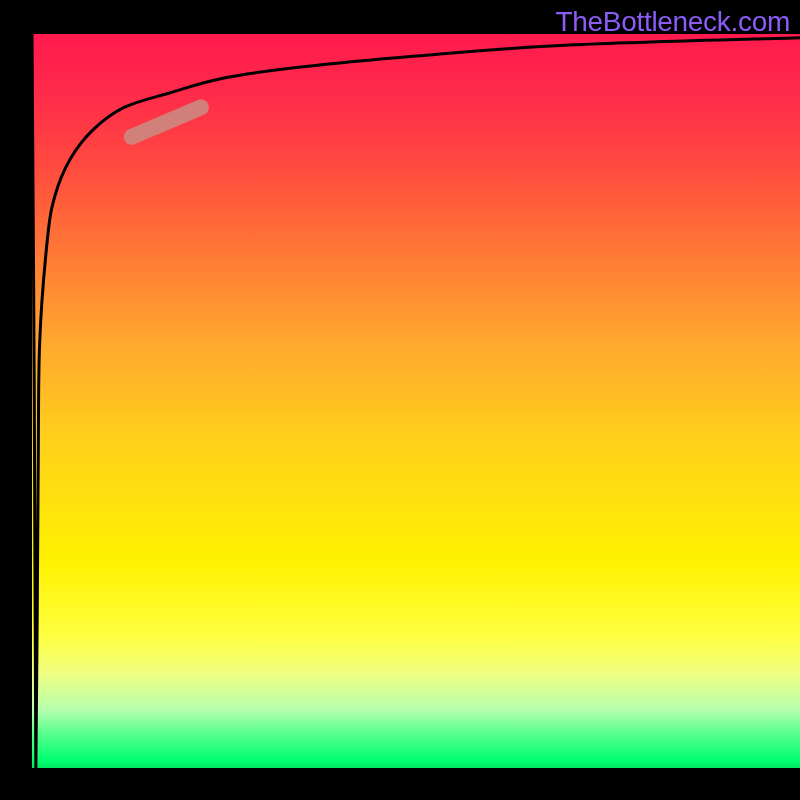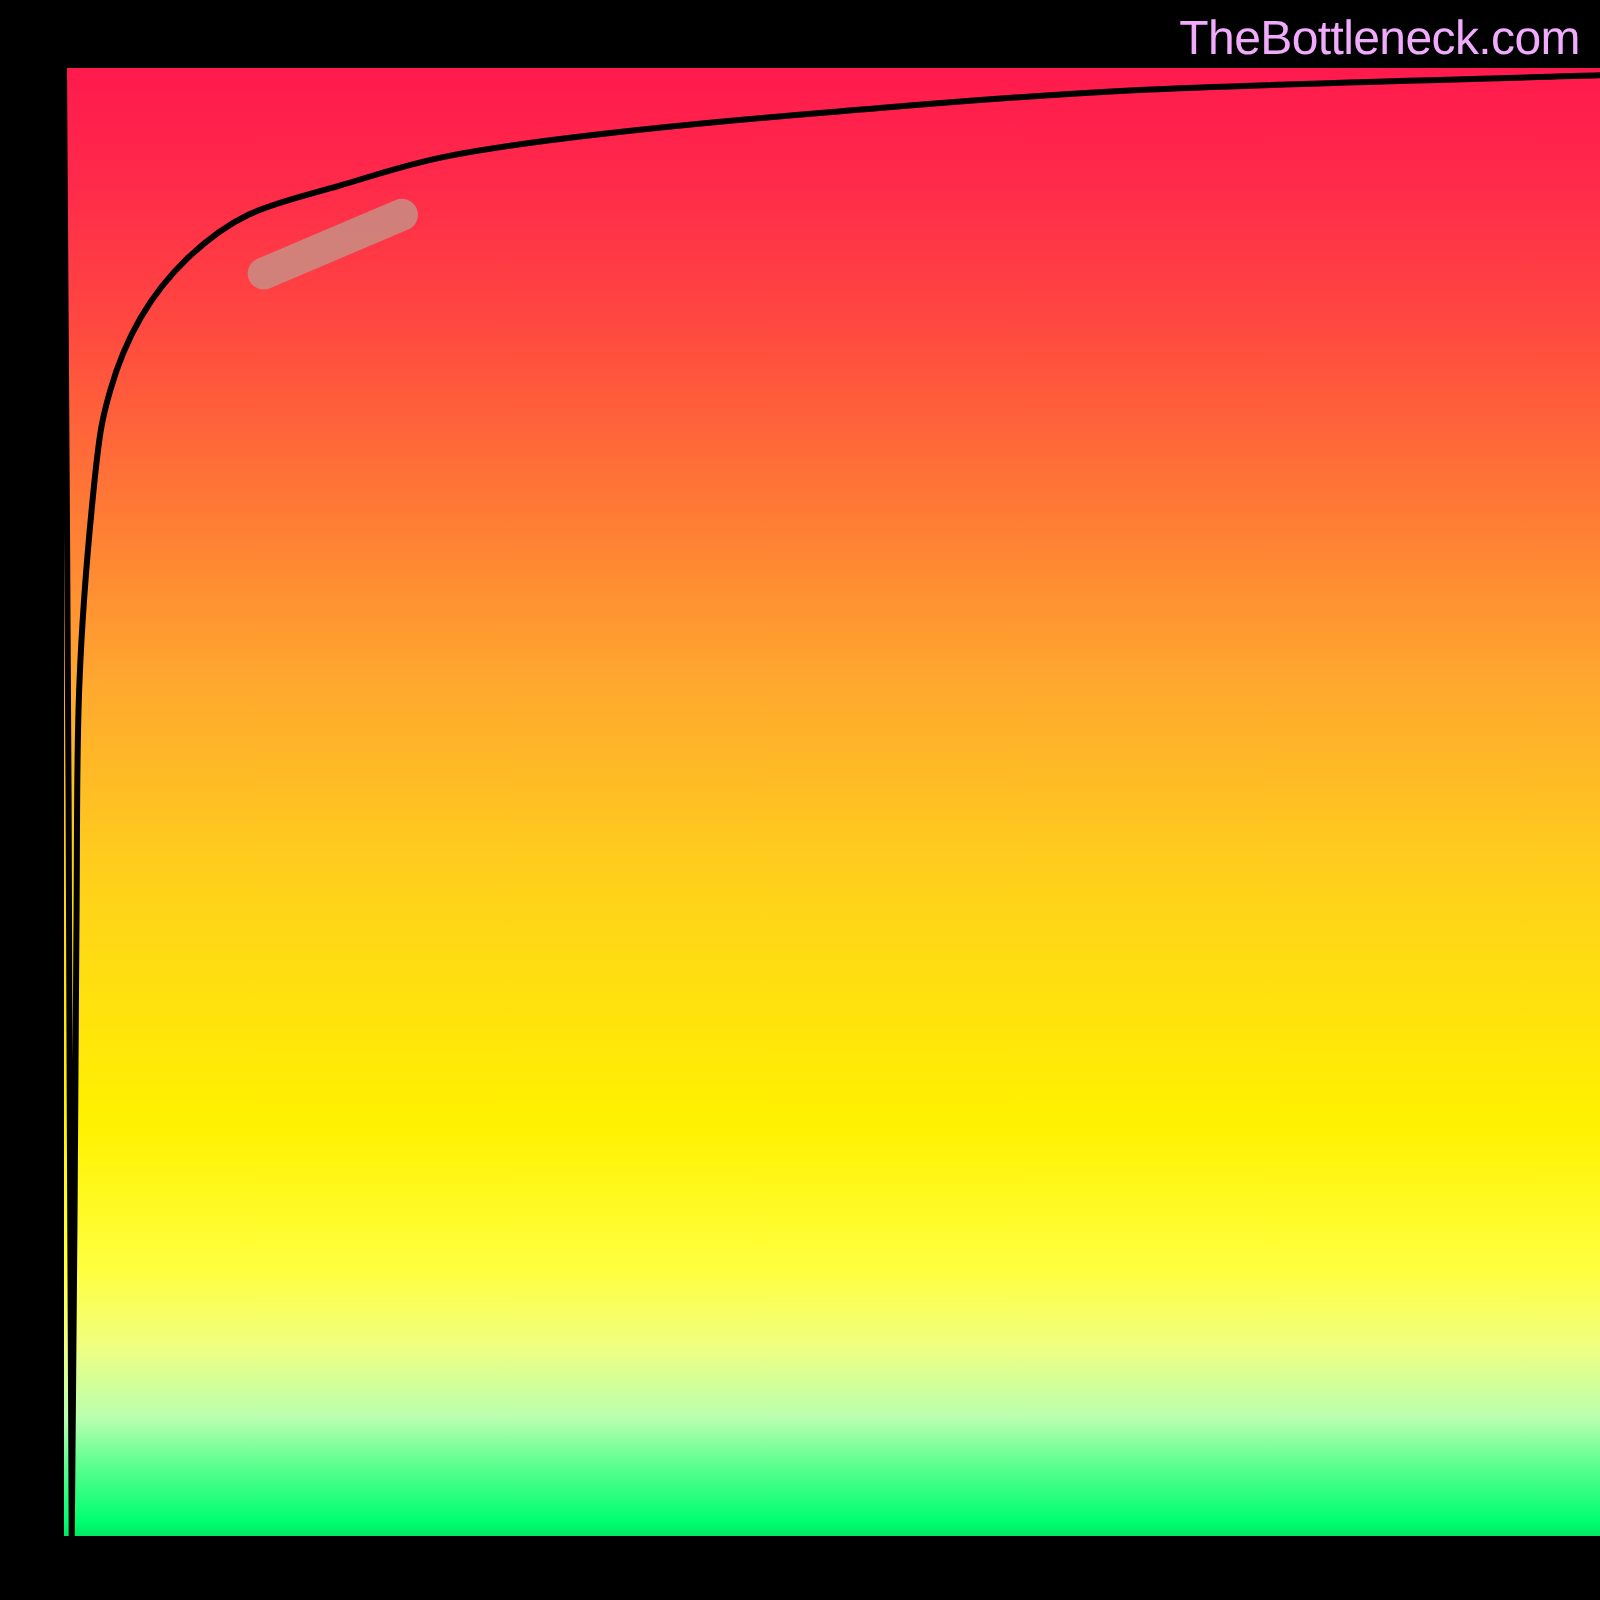--- a/index.html
+++ b/index.html
@@ -7,23 +7,23 @@
   .container {
     position: relative;
     width: 800px;
     height: 800px;
     background: #000;
   }
   .attribution {
     position: absolute;
     top: 6px;
     right: 10px;
-    color: #f0abfc;
+    color: #8b5cf6;
     font-family: Arial, Helvetica, sans-serif;
-    font-size: 24px;
+    font-size: 28px;
     font-weight: 500;
     letter-spacing: -0.3px;
     z-index: 10;
   }
   .plot-area {
     position: absolute;
     left: 32px;
     top: 34px;
     width: 768px;
     height: 734px;

